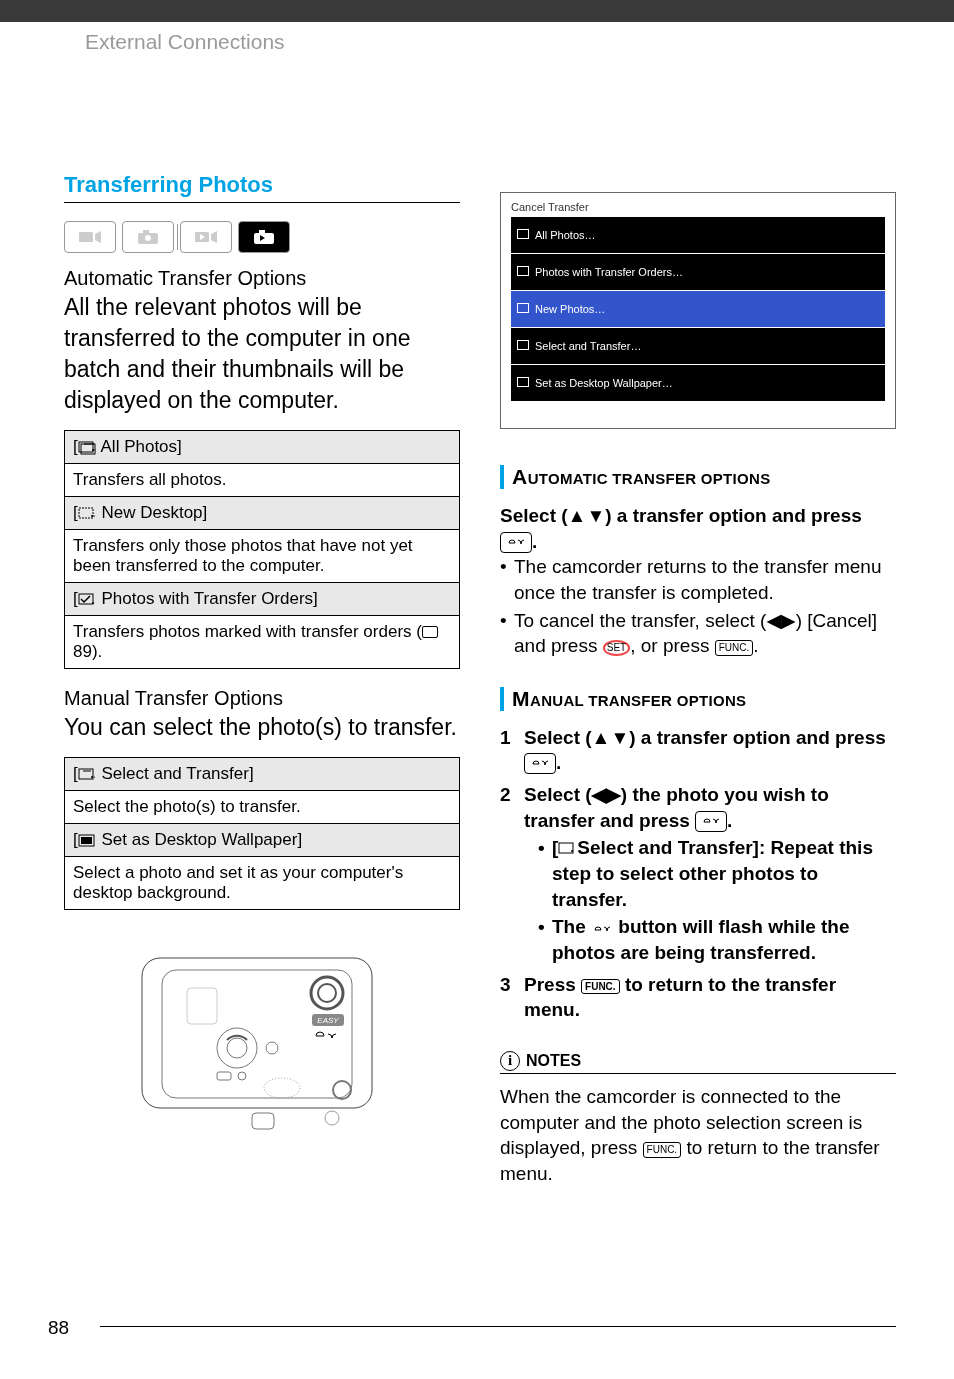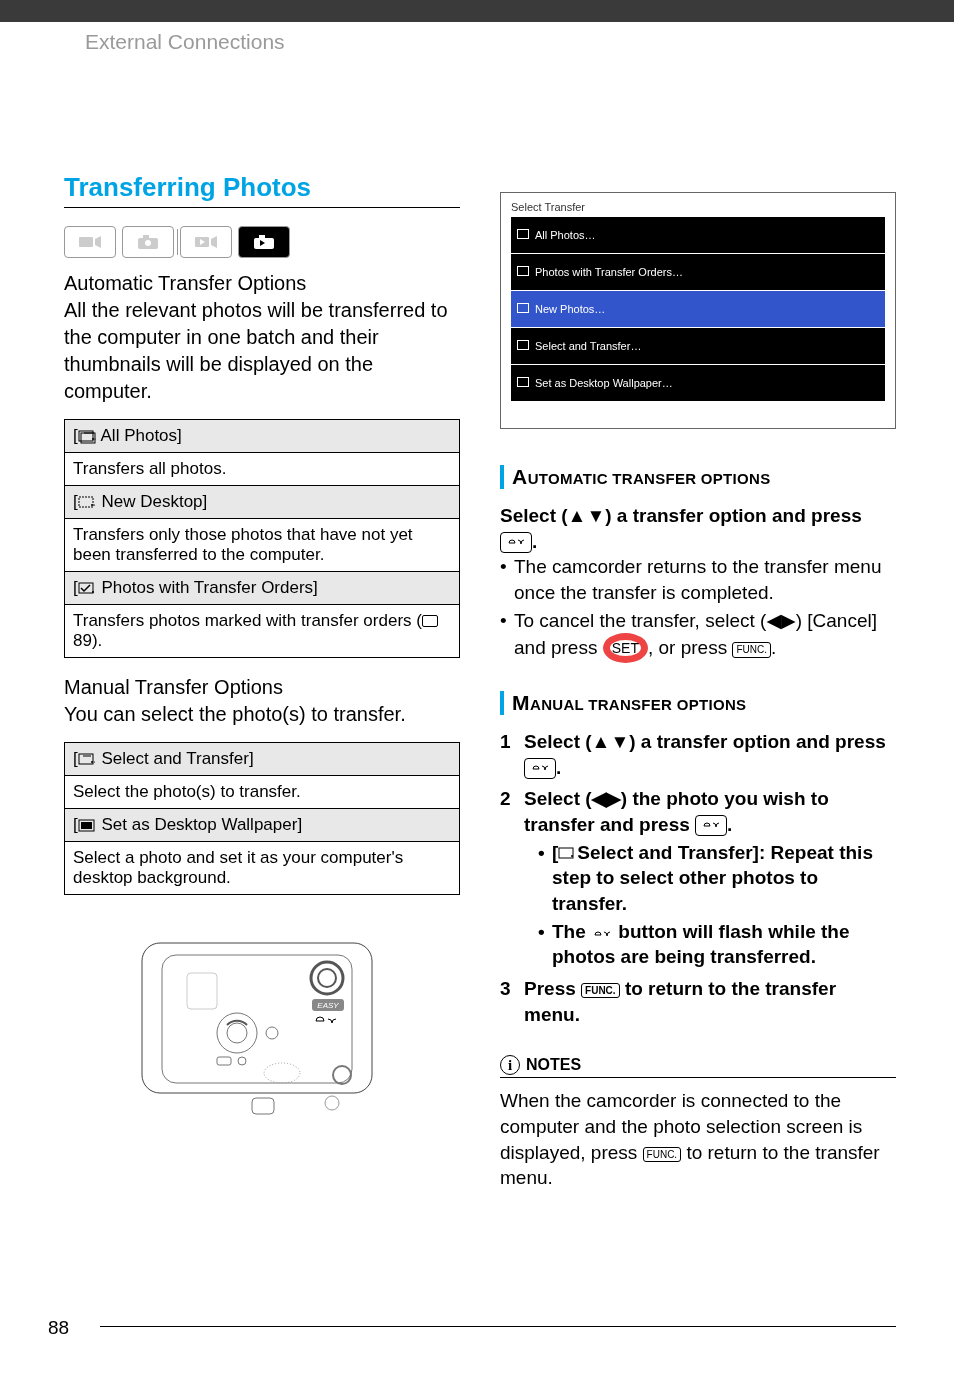--- a/index.html
+++ b/index.html
@@ -25,21 +25,21 @@
     font-weight: 300;
   }
   .columns {
     display: flex;
     padding: 150px 58px 0 64px;
     gap: 40px;
   }
   .col { flex: 1; }
   .section-title {
     color: #00a4e4;
-    font-size: 26px;
+    font-size: 22px;
     font-weight: bold;
     border-bottom: 1px solid #000;
     padding-bottom: 4px;
     margin-bottom: 18px;
   }
   .mode-row {
     display: flex;
     gap: 6px;
     margin-bottom: 14px;
   }
@@ -62,21 +62,21 @@
     width: 1px;
     background: #999;
   }
   .mode-box.active { background: #000; }
   .minor-heading {
     font-size: 20px;
     font-weight: 400;
     margin-bottom: 2px;
   }
   .body {
-    font-size: 20px;
+    font-size: 23px;
     line-height: 1.35;
     font-weight: 300;
   }
   table.opt {
     width: 100%;
     border-collapse: collapse;
     margin-top: 14px;
     font-size: 17px;
   }
   table.opt td {
@@ -142,23 +142,23 @@
   .press-btn {
     display: inline-block;
     border: 1px solid #000;
     border-radius: 4px;
     padding: 0 4px;
     font-size: 14px;
     vertical-align: 1px;
   }
   .set-btn {
     display: inline-flex;
-    border: 7px solid #ef4444;
+    border: 2px solid #ef4444;
     border-radius: 50%;
-    font-size: 14px;
+    font-size: 10px;
     padding: 1px 2px;
     vertical-align: 1px;
     line-height:1;
   }
   .func-btn {
     display:inline-block;border:1px solid #000;border-radius:3px;padding:0 3px;font-size:10px;vertical-align:1px;
   }
   ul.bul { list-style: none; margin-left: 0; }
   ul.bul > li { position: relative; padding-left: 14px; margin-bottom: 2px; }
   ul.bul > li::before { content: "•"; position: absolute; left: 0; }
@@ -347,21 +347,21 @@
         <rect x="120" y="165" width="22" height="16" rx="4" fill="#fff" stroke="#777"></rect>
         <circle cx="200" cy="170" r="7" fill="none" stroke="#999"></circle>
         <rect x="55" y="40" width="30" height="36" rx="4" fill="#fff" stroke="#ccc"></rect>
       </svg>
     </div>
   </div>
 
   <div class="col">
 
     <div class="screenshot">
-      <div class="st-title">Select Transfer</div>
+      <div class="st-title">Cancel Transfer</div>
       <div class="st-row">
           <span class="st-glyph"></span>
           <span>All Photos…</span>
         </div>
       <div class="st-row">
           <span class="st-glyph"></span>
           <span>Photos with Transfer Orders…</span>
         </div>
       <div class="st-row sel">
           <span class="st-glyph"></span>

